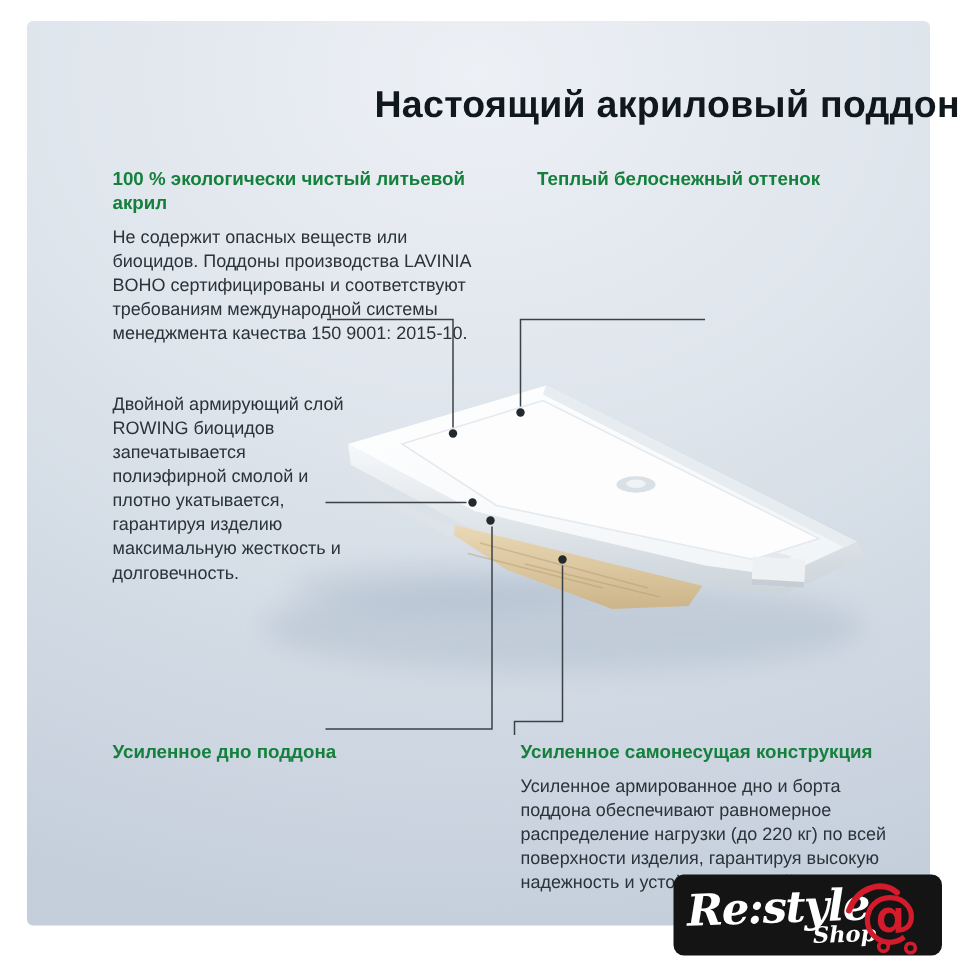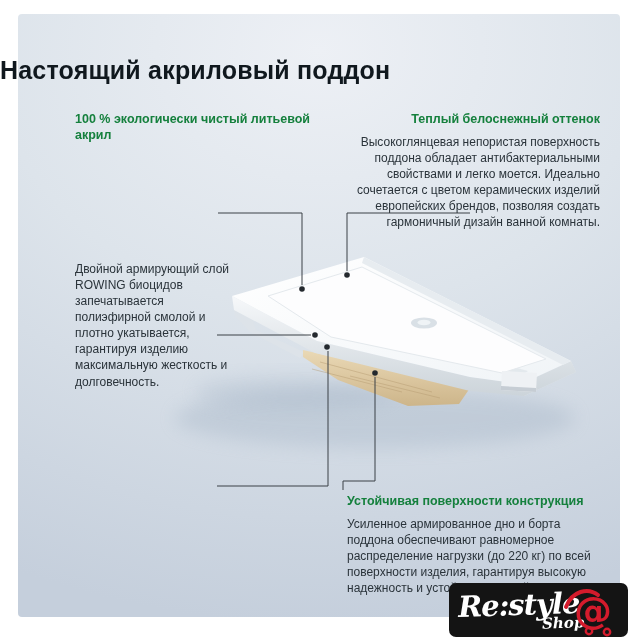--- a/index.html
+++ b/index.html
@@ -1,26 +1,26 @@
 <!DOCTYPE html>
 <html><head>
 <meta charset="utf-8">
 <style>
   html,body{margin:0;padding:0;background:#ffffff;}
   body{width:640px;height:640px;position:relative;overflow:hidden;
        font-family:"Liberation Sans","DejaVu Sans",sans-serif;color:#242d34;}
   .card{position:absolute;left:18px;top:14px;width:602px;height:603px;border-radius:4px;
         background:radial-gradient(120% 95% at 50% 6%, #edf0f5 0%, #dde4eb 45%, #c5cfdc 100%);}
-  .title{position:absolute;left:0;top:56px;width:640px;text-align:left;
+  .title{position:absolute;left:0;top:56px;width:640px;text-align:right;
          font-size:25px;font-weight:800;color:#10181e;letter-spacing:.2px;}
   .block{position:absolute;}
   .block h3{margin:0 0 7px 0;font-size:12.5px;font-weight:bold;color:#15803d;line-height:1.28;}
   .block p{margin:0;font-size:12px;line-height:1.34;color:#2a333a;}
   #b-eco{left:75px;top:111px;width:242px;}
-  #b-warm{left:348px;top:111px;width:252px;text-align:right;}
+  #b-warm{left:358px;top:111px;width:252px;}
   #b-reinf{left:75px;top:261px;width:162px;}
   #b-bottom{left:75px;top:493px;width:252px;}
   #b-stab{left:347px;top:493px;width:262px;}
   svg.overlay{position:absolute;left:0;top:0;width:640px;height:640px;}
   .logo{position:absolute;left:449px;top:583px;width:179px;height:54px;background:#141414;
         border-radius:7px;overflow:hidden;}
   .logo .brand{position:absolute;left:9px;top:5px;font-family:"DejaVu Serif","Liberation Serif",serif;
         font-style:italic;font-weight:bold;font-size:29px;color:#ffffff;transform:rotate(-2deg);
         letter-spacing:-1px;white-space:nowrap;}
   .logo .shop{position:absolute;left:93px;top:31px;font-family:"DejaVu Serif","Liberation Serif",serif;
@@ -29,36 +29,37 @@
 </style>
 </head>
 <body>
 
 <div class="card"></div>
 
 <div class="title">Настоящий акриловый поддон</div>
 
 <div class="block" id="b-eco">
   <h3>100 % экологически чистый литьевой акрил</h3>
+  <p>Не содержит опасных веществ или биоцидов. Поддоны производства LAVINIA BOHO сертифицированы и соответствуют требованиям международной системы менеджмента качества 150 9001: 2015-10.</p>
 </div>
 
 <div class="block" id="b-warm">
   <h3>Теплый белоснежный оттенок</h3>
-  <p>Высокоглянцевая непористая поверхность поддона обладает антибактериальными свойствами и легко моется. Идеально сочетается с цветом керамических изделий европейских брендов, позволяя создать гармоничный дизайн ванной комнаты.</p>
 </div>
 
 <div class="block" id="b-reinf">
   <p>Двойной армирующий слой ROWING биоцидов запечатывается полиэфирной смолой и плотно укатывается, гарантируя изделию максимальную жесткость и долговечность.</p>
 </div>
 
 <div class="block" id="b-bottom">
+  <h3>Усиленное дно поддона</h3>
 </div>
 
 <div class="block" id="b-stab">
-  <h3>Устойчивая поверхности конструкция</h3>
+  <h3>Усиленное самонесущая конструкция</h3>
   <p>Усиленное армированное дно и борта поддона обеспечивают равномерное распределение нагрузки (до 220 кг) по всей поверхности изделия, гарантируя высокую надежность и устойчивость всей конструкции.</p>
 </div>
 
 <svg class="overlay" viewBox="0 0 640 640">
   <defs>
     <linearGradient id="topFace" x1="0" y1="0" x2="1" y2="1">
       <stop offset="0" stop-color="#ffffff"></stop>
         <stop offset="1" stop-color="#f0f4f7"></stop>
     </linearGradient>
     <linearGradient id="frontWall" x1="0" y1="0" x2="0" y2="1">

